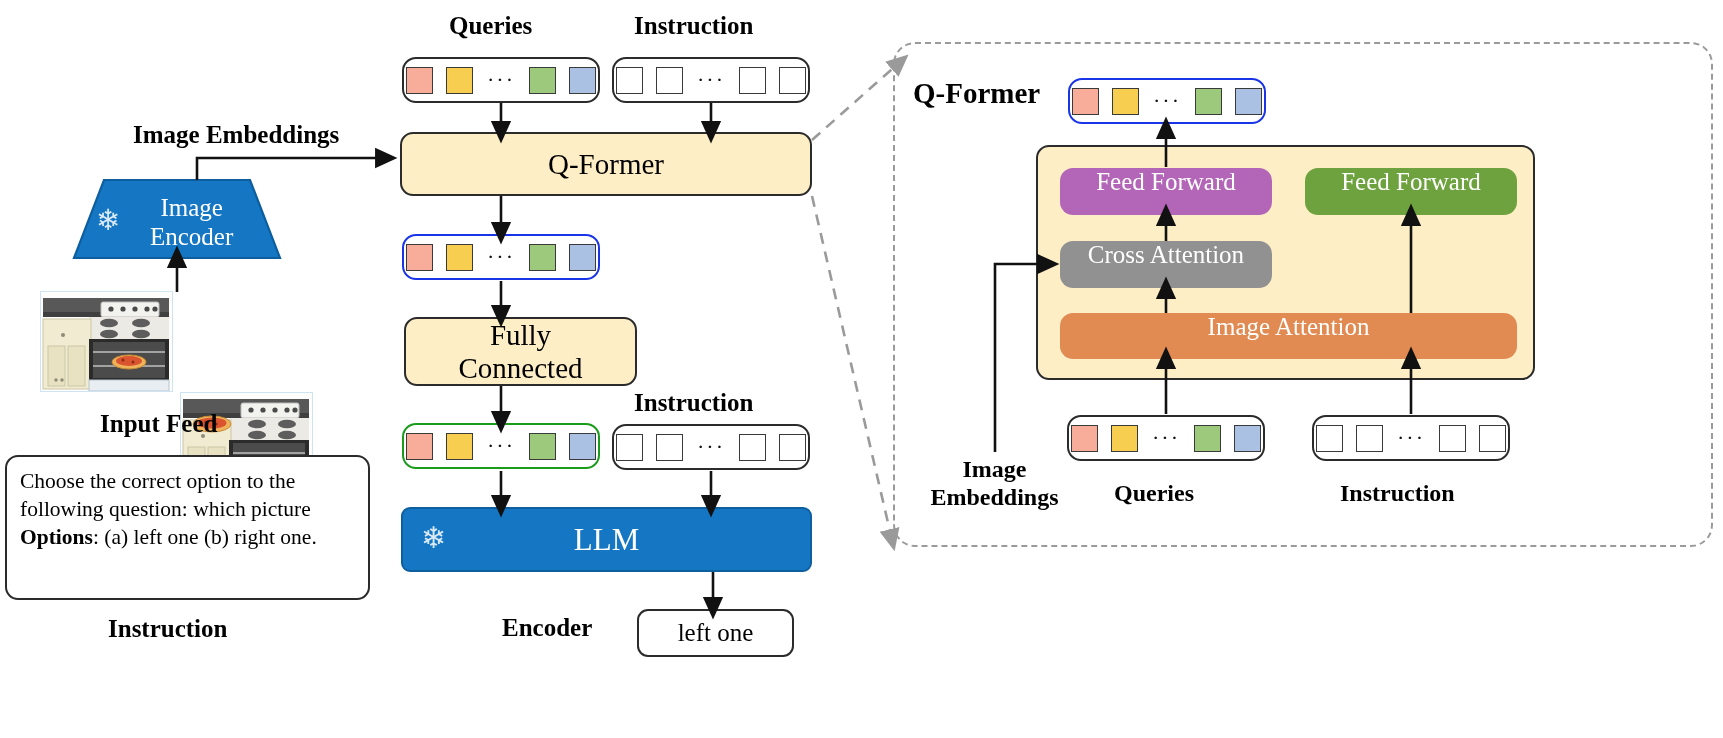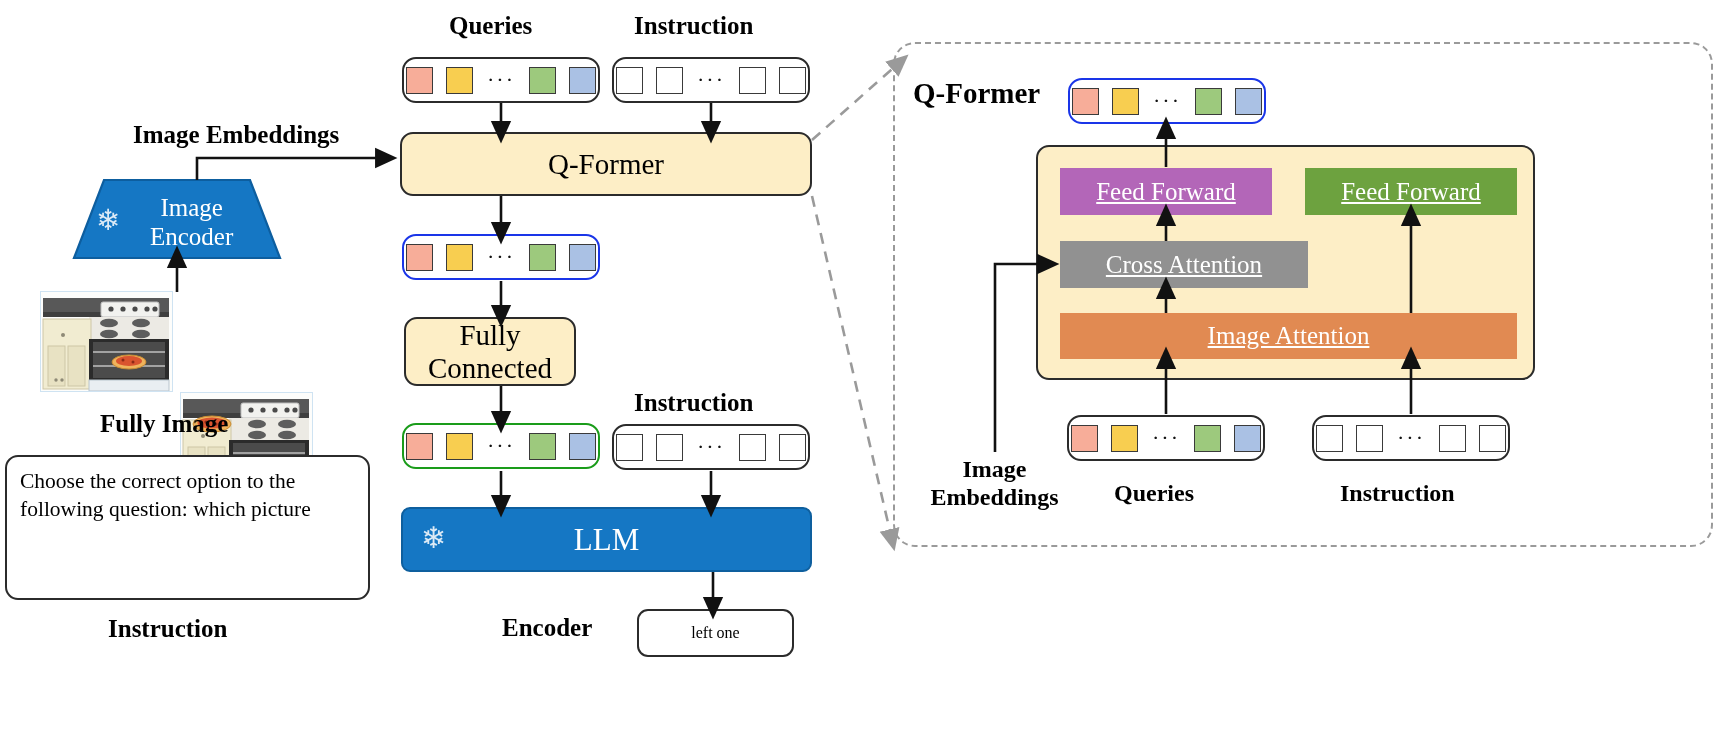--- a/index.html
+++ b/index.html
@@ -14,22 +14,22 @@
           display:flex;align-items:center;justify-content:center;gap:13px;box-sizing:border-box;}
   .tokrow.blue{border-color:#1a35e8;}
   .tokrow.green{border-color:#1a9c1a;}
   .tok{width:27px;height:27px;border:1.6px solid #3a3a3a;box-sizing:border-box;}
   .dots{font-size:22px;line-height:10px;letter-spacing:2px;color:#111;padding:0 1px;}
 
   
   .cream{background:#fdeec6;border:2px solid #2b2b2b;border-radius:13px;box-sizing:border-box;}
   .bluebox{background:#1577c4;border:2px solid #0e5f9e;border-radius:9px;box-sizing:border-box;
            color:#fff;}
-  .pill{border-radius:0;color:#fff;display:flex;align-items:center;justify-content:center;
-        box-sizing:border-box;text-decoration:underline;}
+  .pill{border-radius:13px;color:#fff;display:flex;justify-content:center;
+        box-sizing:border-box;}
 
   
   .lbl{font-weight:bold;font-size:25px;white-space:nowrap;}
   .lbl-sm{font-weight:bold;font-size:24px;white-space:nowrap;}
   .boxtxt{font-size:29px;}
   .pilltxt{font-size:25px;}
 
   
   .card{border:2px solid #2b2b2b;border-radius:13px;background:#fff;box-sizing:border-box;
         padding:11px 13px 11px 13px;font-size:21.5px;line-height:1.30;}
@@ -158,25 +158,28 @@
     <circle cx="25" cy="29" r="1.6" fill="#8c2a16"></circle>
       <circle cx="35" cy="31" r="1.6" fill="#8c2a16"></circle>
     <rect x="48" y="47" width="80" height="42" fill="#2b2b2b"></rect>
     <rect x="52" y="50" width="72" height="36" fill="#4b4b4b"></rect>
     <line x1="52" y1="60" x2="124" y2="60" stroke="#bfbfbf" stroke-width="1.6"></line>
     <line x1="52" y1="74" x2="124" y2="74" stroke="#bfbfbf" stroke-width="1.6"></line>
     <rect x="48" y="88" width="80" height="11" fill="#e9eef2" stroke="#b9c5ce"></rect>
   </svg>
 </div>
 
-<div class="abs lbl" style="left:100px;top:410px;">Fully Image</div>
+<div class="abs lbl" style="left:100px;top:410px;">Input Feed</div>
 
 <div class="abs card" style="left:5px;top:455px;width:365px;height:145px;">
   <div>Choose the correct option to the</div>
   <div>following question: which picture</div>
+  <div>
+    <span class="bold">Options</span><span>: (a) left one (b) right one.</span>
+  </div>
 </div>
 
 <div class="abs lbl" style="left:108px;top:615px;">Instruction</div>
 
 <div class="abs lbl" style="left:449px;top:12px;">Queries</div>
 <div class="abs lbl" style="left:634px;top:12px;">Instruction</div>
 
 <div class="abs tokrow" style="left:402px;top:57px;width:198px;height:46px;">
   <span class="tok" style="background:#f7ad99"></span>
   <span class="tok" style="background:#f8ce50"></span>
@@ -198,21 +201,21 @@
 </div>
 
 <div class="abs tokrow blue" style="left:402px;top:234px;width:198px;height:46px;">
   <span class="tok" style="background:#f7ad99"></span>
   <span class="tok" style="background:#f8ce50"></span>
   <span class="dots">···</span>
   <span class="tok" style="background:#9dc97d"></span>
   <span class="tok" style="background:#aac1e4"></span>
 </div>
 
-<div class="abs cream ctr" style="left:404px;top:317px;width:172px;height:69px;flex-direction:column;line-height:1.12;">
+<div class="abs cream ctr" style="left:404px;top:317px;width:233px;height:69px;flex-direction:column;line-height:1.12;">
   <span class="boxtxt">Fully</span>
   <span class="boxtxt">Connected</span>
 </div>
 
 <div class="abs tokrow green" style="left:402px;top:423px;width:198px;height:46px;">
   <span class="tok" style="background:#f7ad99"></span>
   <span class="tok" style="background:#f8ce50"></span>
   <span class="dots">···</span>
   <span class="tok" style="background:#9dc97d"></span>
   <span class="tok" style="background:#aac1e4"></span>
@@ -229,21 +232,21 @@
 </div>
 
 <div class="abs bluebox ctr" style="left:401px;top:507px;width:411px;height:65px;">
   <span class="abs" style="left:18px;top:14px;color:#dceaf6;font-size:30px;line-height:1;">❄</span>
   <span class="boxtxt" style="font-size:31px;">LLM</span>
 </div>
 
 <div class="abs lbl" style="left:502px;top:614px;">Encoder</div>
 
 <div class="abs ctr" style="left:637px;top:609px;width:153px;height:44px;border:2.2px solid #2b2b2b;border-radius:11px;background:#fff;">
-  <span style="font-size:16px;">left one</span>
+  <span style="font-size:25px;">left one</span>
 </div>
 
 <div class="abs dashpanel" style="left:893px;top:42px;width:820px;height:505px;"></div>
 
 <div class="abs lbl" style="left:913px;top:77px;font-size:29px;">Q-Former</div>
 
 <div class="abs tokrow blue" style="left:1068px;top:78px;width:198px;height:46px;">
   <span class="tok" style="background:#f7ad99"></span>
   <span class="tok" style="background:#f8ce50"></span>
   <span class="dots">···</span>
@@ -254,21 +257,21 @@
 <div class="abs cream" style="left:1036px;top:145px;width:499px;height:235px;"></div>
 
 <div class="abs pill" style="left:1060px;top:168px;width:212px;height:47px;background:#b366b8;">
   <span class="pilltxt">Feed Forward</span>
 </div>
 
 <div class="abs pill" style="left:1305px;top:168px;width:212px;height:47px;background:#6da23f;">
   <span class="pilltxt">Feed Forward</span>
 </div>
 
-<div class="abs pill" style="left:1060px;top:241px;width:248px;height:47px;background:#919191;">
+<div class="abs pill" style="left:1060px;top:241px;width:212px;height:47px;background:#919191;">
   <span class="pilltxt">Cross Attention</span>
 </div>
 
 <div class="abs pill" style="left:1060px;top:313px;width:457px;height:46px;background:#e18a52;">
   <span class="pilltxt">Image Attention</span>
 </div>
 
 <div class="abs tokrow" style="left:1067px;top:415px;width:198px;height:46px;">
   <span class="tok" style="background:#f7ad99"></span>
   <span class="tok" style="background:#f8ce50"></span>

